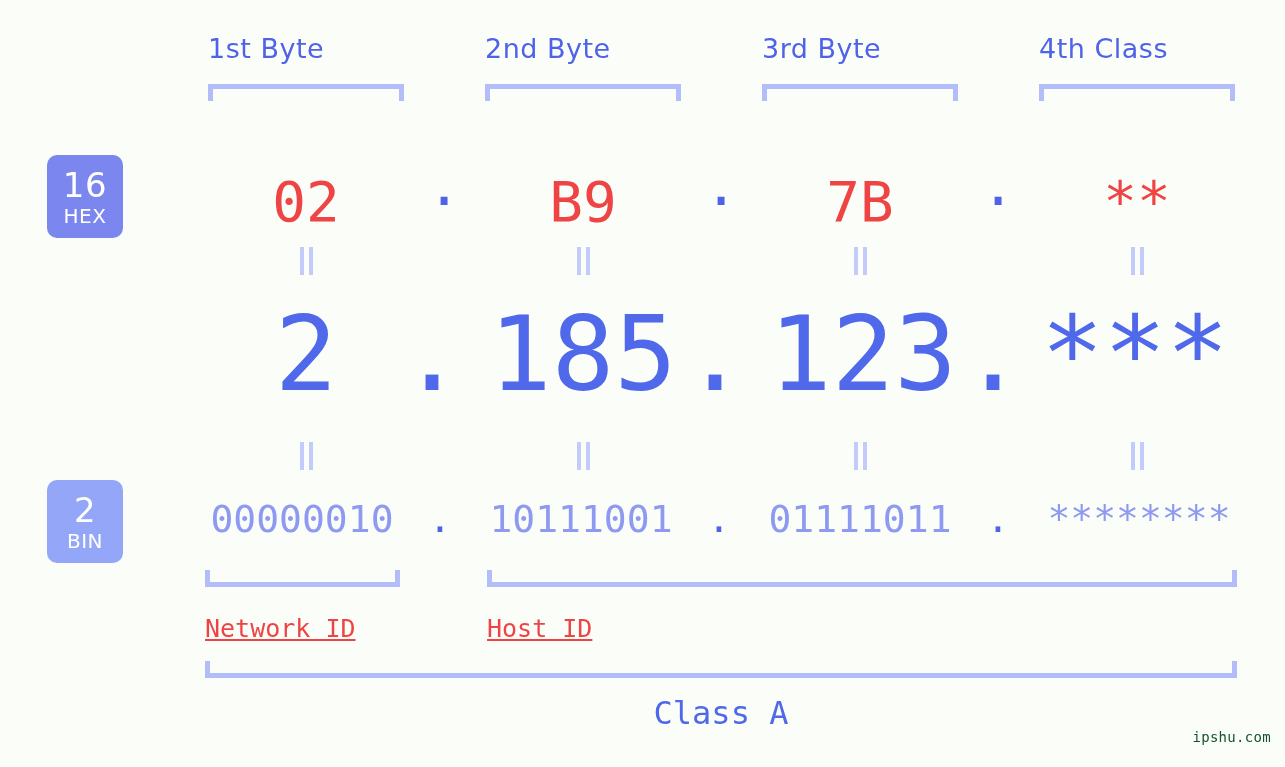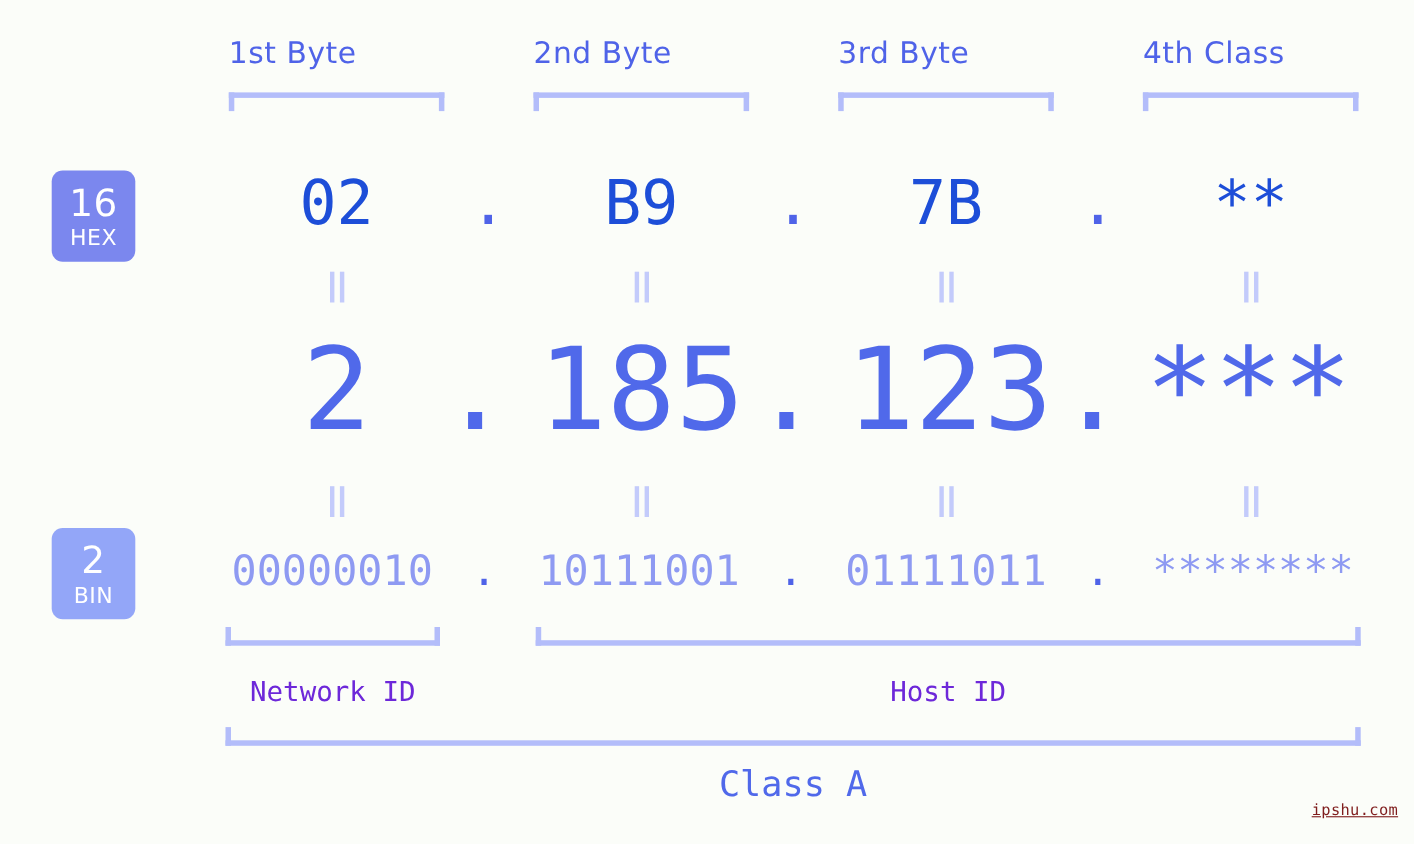--- a/index.html
+++ b/index.html
@@ -92,22 +92,22 @@
     position: absolute;
     text-align: center;
     white-space: pre;
     line-height: 1;
   }
 
   
   #row-hex .cell {
     font-family: "DejaVu Sans Mono", monospace;
     font-size: 56px;
-    color: #1d4ed8;
-    top: 0;
+    color: #ef4444;
+    top: 16px;
   }
   #row-hex .dot {
     font-family: "DejaVu Sans Mono", monospace;
     font-size: 56px;
     color: #4f63e8;
     top: 0;
   }
 
   
   #row-dec .cell {
@@ -151,25 +151,26 @@
     height: 28px;
     background: #c3cbfb;
     display: block;
   }
   .eqmark i.a { left: 4px; }
   .eqmark i.b { left: 13px; }
 
   
   .id-label {
     position: absolute;
-    text-align: center;
+    text-align: left;
     font-family: "DejaVu Sans Mono", monospace;
     font-size: 25px;
-    color: #6d28d9;
+    color: #ef4444;
     white-space: nowrap;
+    text-decoration: underline;
   }
 
   
   #class-label {
     position: absolute;
     top: 694px;
     left: 205px;
     width: 1032px;
     text-align: center;
     font-family: "DejaVu Sans Mono", monospace;
@@ -178,23 +179,22 @@
     white-space: nowrap;
   }
 
   
   #watermark {
     position: absolute;
     right: 14px;
     bottom: 22px;
     font-family: "DejaVu Sans Mono", monospace;
     font-size: 14px;
-    color: #7f1d1d;
+    color: #14532d;
     letter-spacing: 0.3px;
-    text-decoration: underline;
   }
 </style>
 </head>
 <body>
 
 <div id="stage">
 
   <div class="byte-label" style="left:208px;width:196px;">1st Byte</div>
   <div class="byte-label" style="left:485px;width:196px;">2nd Byte</div>
   <div class="byte-label" style="left:762px;width:196px;">3rd Byte</div>

